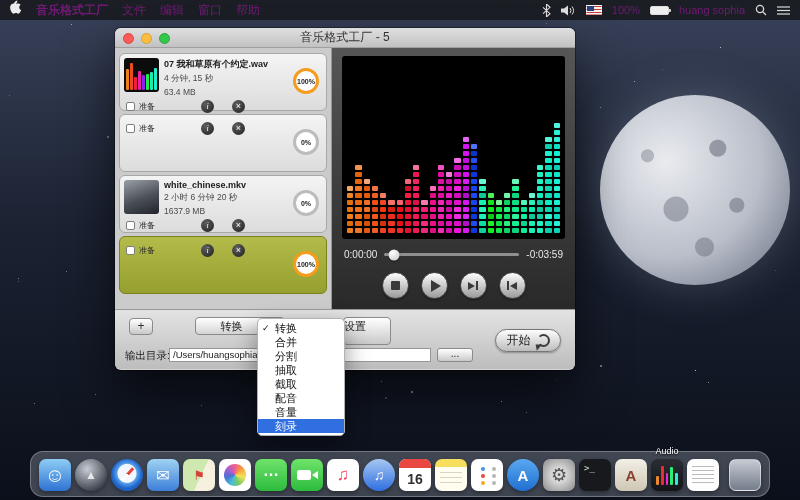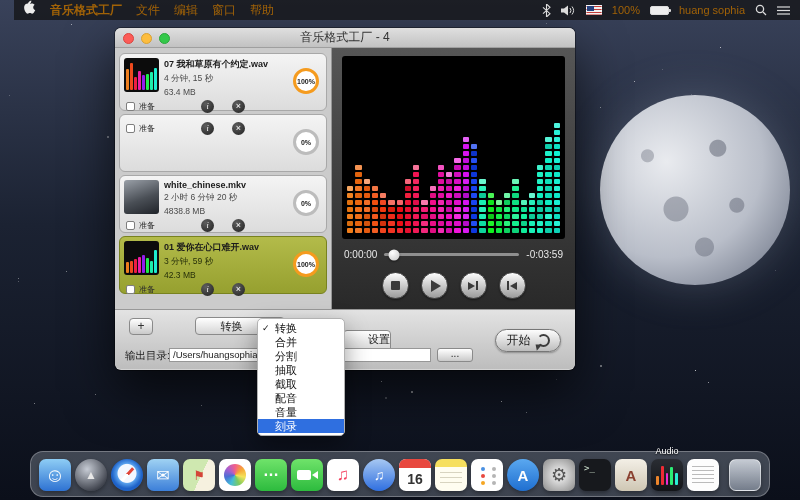--- a/index.html
+++ b/index.html
@@ -17,22 +17,22 @@
     box-shadow:0 0 45px rgba(180,190,210,.25);}
   .moon::after{content:"";position:absolute;inset:0;border-radius:50%;
     background:
       radial-gradient(circle at 62% 28%,rgba(90,95,110,.5) 0 8px,transparent 9px),
       radial-gradient(circle at 40% 60%,rgba(90,95,110,.4) 0 12px,transparent 13px),
       radial-gradient(circle at 72% 58%,rgba(90,95,110,.45) 0 7px,transparent 8px),
       radial-gradient(circle at 55% 80%,rgba(90,95,110,.4) 0 9px,transparent 10px),
       radial-gradient(circle at 25% 32%,rgba(90,95,110,.35) 0 6px,transparent 7px);}
   
   .menubar{position:absolute;top:0;left:0;right:0;height:20px;z-index:60;
-    background:rgba(24,25,30,.88);color:#a16207;font-size:12px;
-    display:flex;align-items:center;padding:0 10px;line-height:20px;margin-left:14px;}
+    background:rgba(24,25,30,.88);color:#701a75;font-size:12px;
+    display:flex;align-items:center;padding:0 10px;line-height:20px;}
   .menubar .app-name{font-weight:bold;}
   .menu-left{display:flex;align-items:center;gap:14px;}
   .menu-right{margin-left:auto;display:flex;align-items:center;gap:10px;font-size:11px;}
   .flag{width:16px;height:10px;position:relative;border:0.5px solid rgba(255,255,255,.4);
     background:repeating-linear-gradient(180deg,#c23b38 0 1.5px,#f2f2f2 1.5px 3px);}
   .flag::after{content:"";position:absolute;left:0;top:0;width:7px;height:5px;background:#27417e;}
   .battery{width:19px;height:9px;border:1px solid #ddd;border-radius:2px;position:relative;background:#eee;}
   .battery::after{content:"";position:absolute;right:-3px;top:2px;width:2px;height:3px;background:#ddd;border-radius:0 1px 1px 0;}
   
   .window{position:absolute;left:115px;top:28px;width:460px;height:342px;border-radius:6px;
@@ -97,22 +97,22 @@
     border-radius:0 0 6px 6px;position:relative;font-size:11px;color:#222;}
   .add-btn{position:absolute;left:14px;top:8px;width:24px;height:17px;border-radius:4px;
     background:linear-gradient(#fff,#c9c9c9);border:1px solid #8a8a8a;text-align:center;line-height:15px;font-size:12px;color:#333;}
   .mode-select{position:absolute;left:80px;top:7px;width:90px;height:18px;border-radius:4px;
     background:linear-gradient(#fff,#d4d4d4);border:1px solid #8a8a8a;display:flex;align-items:center;overflow:hidden;}
   .mode-value{flex:1;text-align:center;}
   .select-cap{width:17px;height:100%;background:linear-gradient(#7ab0f0,#2a6ad0);
     display:flex;flex-direction:column;align-items:center;justify-content:center;gap:2px;}
   .arr-up{width:0;height:0;border-left:3px solid transparent;border-right:3px solid transparent;border-bottom:4px solid #fff;}
   .arr-down{width:0;height:0;border-left:3px solid transparent;border-right:3px solid transparent;border-top:4px solid #fff;}
-  .settings-btn{position:absolute;left:228px;top:20px;width:48px;height:28px;border-radius:4px;
-    background:linear-gradient(#fff,#c9c9c9);border:1px solid #8a8a8a;text-align:right;line-height:16px;}
+  .settings-btn{position:absolute;left:228px;top:7px;width:48px;height:28px;border-radius:4px;
+    background:linear-gradient(#fff,#c9c9c9);border:1px solid #8a8a8a;text-align:left;line-height:16px;}
   .start-btn{position:absolute;right:14px;top:19px;width:66px;height:23px;border-radius:12px;
     background:linear-gradient(#fdfdfd,#bdbdbd);border:1px solid #767676;display:flex;align-items:center;
     justify-content:center;gap:6px;font-size:12px;box-shadow:0 1px 2px rgba(0,0,0,.3);}
   .refresh-icon{width:13px;height:13px;border:2px solid #3c3c3c;border-radius:50%;border-left-color:transparent;position:relative;}
   .refresh-icon::after{content:"";position:absolute;left:-4px;top:6px;border-top:4px solid transparent;border-bottom:4px solid transparent;border-right:5px solid #3c3c3c;transform:rotate(40deg);}
   .out-label{position:absolute;left:10px;top:39px;font-size:10.5px;}
   .out-field{position:absolute;left:54px;top:38px;width:262px;height:14px;background:#fff;border:1px solid #979797;
     font-size:9.5px;line-height:12px;padding:0 3px;white-space:nowrap;overflow:hidden;color:#222;}
   .browse-btn{position:absolute;left:322px;top:38px;width:36px;height:14px;border-radius:3px;
     background:linear-gradient(#fff,#c9c9c9);border:1px solid #8a8a8a;text-align:center;line-height:10px;font-size:10px;}
@@ -290,21 +290,21 @@
   </div>
 </div>
 
 <div class="window">
   <div class="titlebar">
     <div class="traffic">
       <span class="light red"></span>
       <span class="light yellow"></span>
       <span class="light green"></span>
     </div>
-    <span>音乐格式工厂 - 4</span>
+    <span>音乐格式工厂 - 5</span>
   </div>
 
   <div class="win-body">
 
     <div class="file-panel">
 
         <div class="file-card">
           <div class="card-top">
             <div class="thumb wave">
               <div class="tcol" style="height: 70%; background: rgb(237, 126, 29);"></div>
@@ -340,50 +340,33 @@
             <span class="mini-btn close-btn">×</span>
           </div>
         </div>
 
         <div class="file-card">
           <div class="card-top">
             <div class="thumb movie2"></div>
             <div class="file-info">
               <div class="file-name">white_chinese.mkv</div>
               <div class="file-meta">2 小时 6 分钟 20 秒</div>
-              <div class="file-meta">4838.8 MB</div>
+              <div class="file-meta">1637.9 MB</div>
             </div>
           </div>
           <div class="badge">0%</div>
           <div class="card-bottom">
             <span class="checkbox"></span>
             <span class="ready-label">准备</span>
             <span class="mini-btn info-btn">i</span>
             <span class="mini-btn close-btn">×</span>
           </div>
         </div>
 
         <div class="file-card selected">
-          <div class="card-top">
-            <div class="thumb wave">
-              <div class="tcol" style="height: 36%; background: rgb(237, 126, 29);"></div>
-              <div class="tcol" style="height: 41%; background: rgb(237, 74, 29);"></div>
-              <div class="tcol" style="height: 48%; background: rgb(237, 29, 67);"></div>
-              <div class="tcol" style="height: 54%; background: rgb(237, 29, 164);"></div>
-              <div class="tcol" style="height: 59%; background: rgb(146, 29, 237);"></div>
-              <div class="tcol" style="height: 49%; background: rgb(29, 237, 74);"></div>
-              <div class="tcol" style="height: 39%; background: rgb(29, 237, 171);"></div>
-              <div class="tcol" style="height: 77%; background: rgb(29, 237, 209);"></div>
-            </div>
-            <div class="file-info">
-              <div class="file-name">01 爱你在心口难开.wav</div>
-              <div class="file-meta">3 分钟, 59 秒</div>
-              <div class="file-meta">42.3 MB</div>
-            </div>
-          </div>
           <div class="badge full">100%</div>
           <div class="card-bottom">
             <span class="checkbox"></span>
             <span class="ready-label">准备</span>
             <span class="mini-btn info-btn">i</span>
             <span class="mini-btn close-btn">×</span>
           </div>
         </div>
 
     </div>

